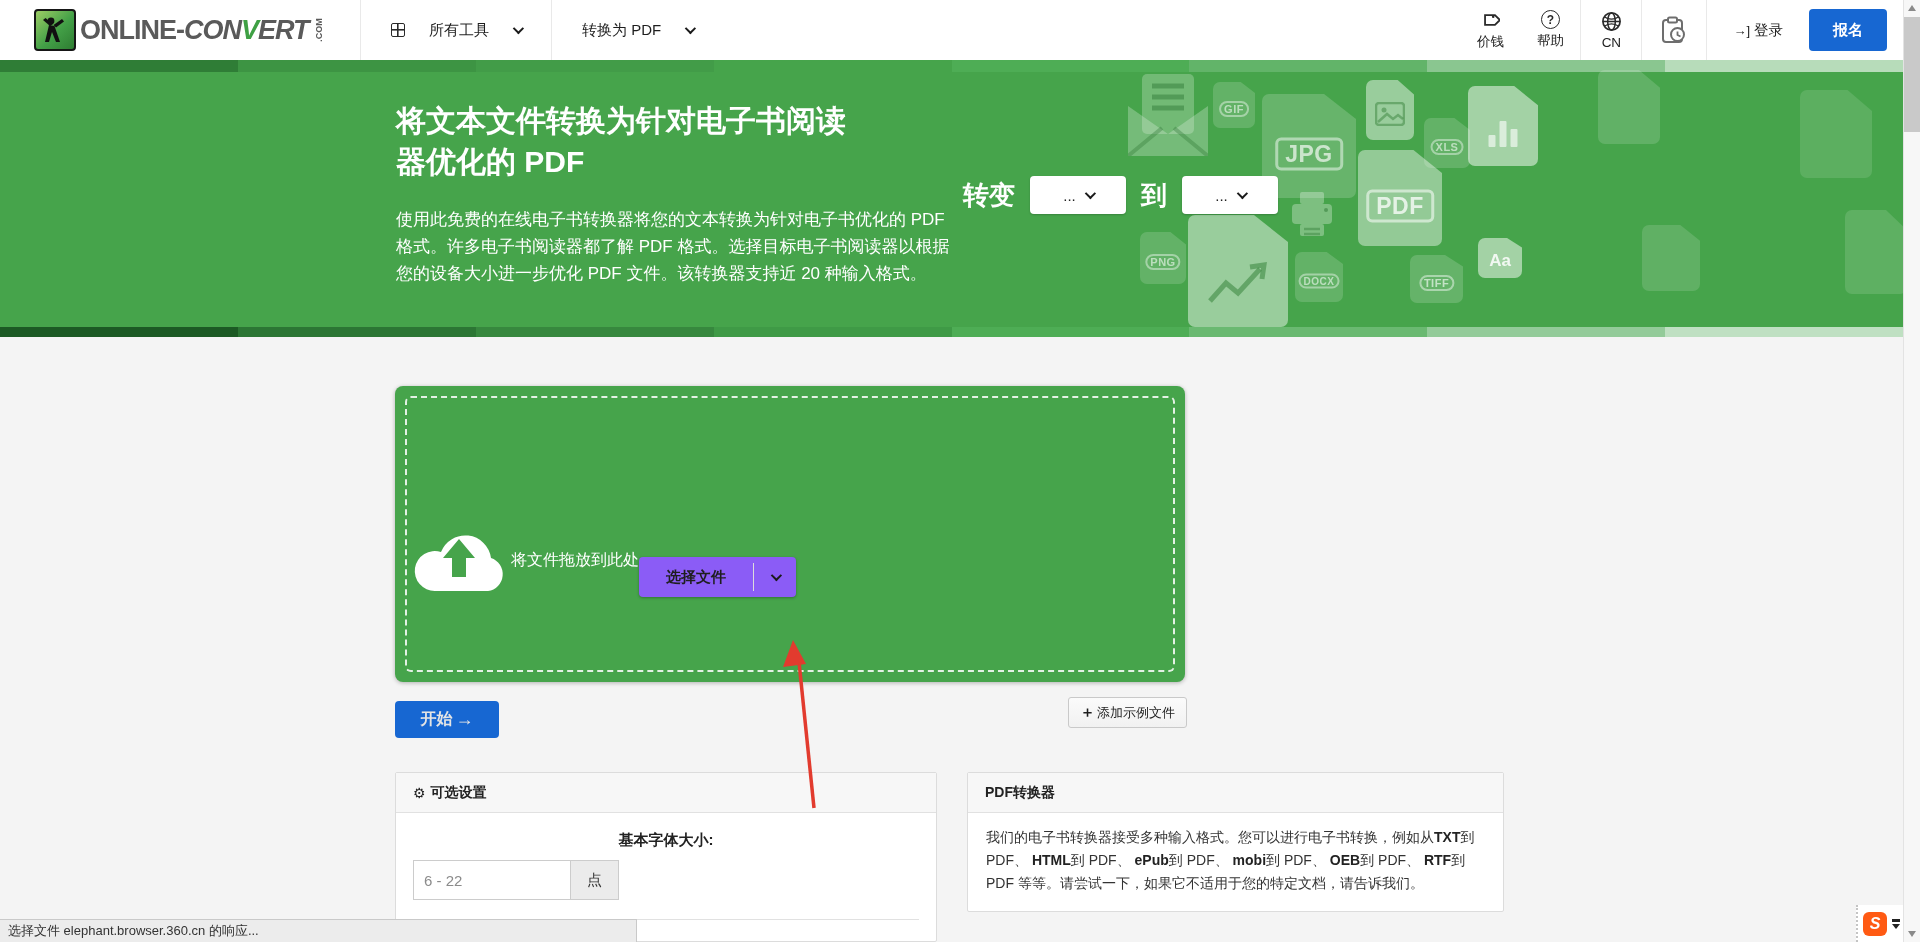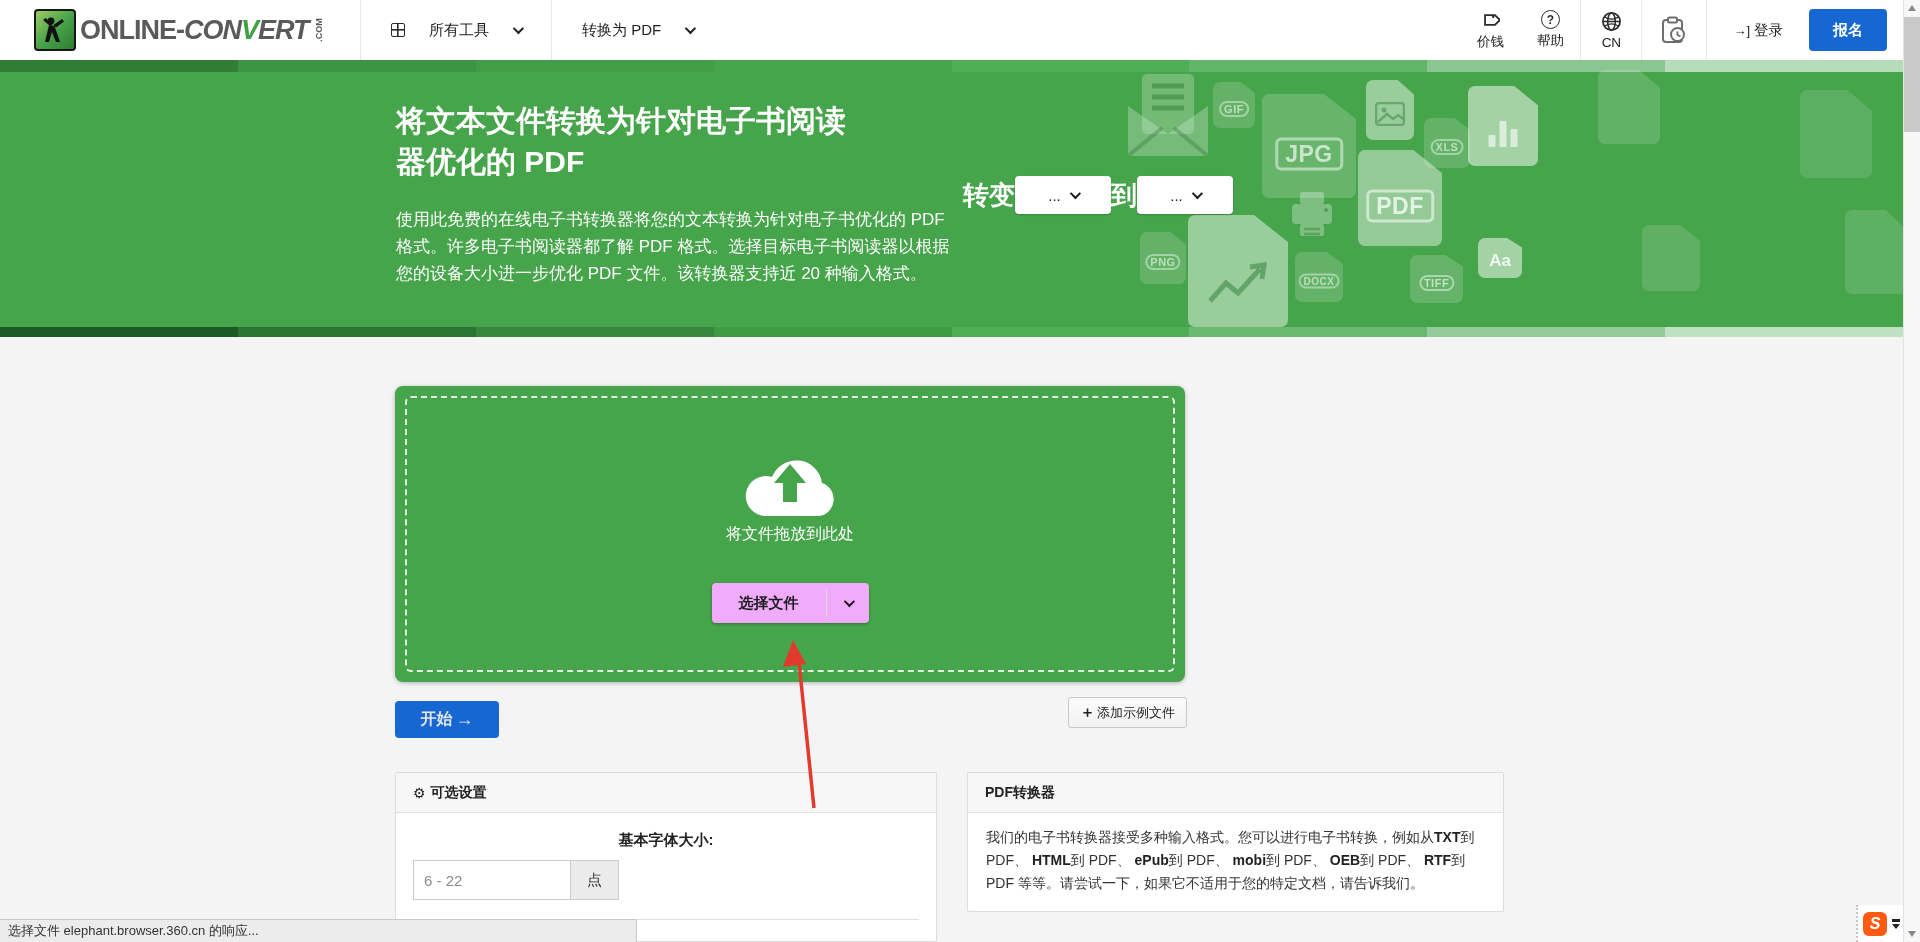--- a/index.html
+++ b/index.html
@@ -28,39 +28,39 @@
   .signup-btn { width:78px; height:42px; background:#1767d2; color:#fff; font-size:15px; font-weight:bold; border:none; border-radius:4px; margin-right:16px; cursor:pointer; display:flex; align-items:center; justify-content:center; }
 
   
   .hero { position:absolute; top:60px; left:0; width:1903px; height:277px; background:#46a44b; overflow:hidden; }
   .strip { position:absolute; left:0; width:100%; display:flex; }
   .strip.top { top:0; height:12px; }
   .strip.bottom { bottom:0; height:10px; }
   .strip span { flex:1; }
   .hero-title { position:absolute; left:396px; top:40px; width:472px; font-size:30px; line-height:41px; font-weight:bold; color:#fff; z-index:2; }
   .hero-desc { position:absolute; left:396px; top:146px; width:568px; font-size:17px; line-height:27px; color:#fff; z-index:2; }
-  .convert-row { position:absolute; left:963px; top:116px; display:flex; align-items:center; z-index:2; }
+  .convert-row { position:absolute; left:963px; top:116px; display:flex; align-items:center; gap:15px; z-index:2; }
   .convert-row .big-label { font-size:26px; font-weight:bold; color:#fff; }
   .fmt-select { width:96px; height:38px; background:#fff; border:none; border-radius:4px; display:flex; align-items:center; justify-content:center; gap:9px; font-size:15px; color:#222; cursor:pointer; box-shadow:0 1px 2px rgba(0,0,0,.2); }
 
   
   .bgi { position:absolute; z-index:1; }
   .bgi .file { width:100%; height:100%; background:rgba(255,255,255,.2); border-radius:7px;
     clip-path:polygon(0 0,66% 0,100% 24%,100% 100%,0 100%); }
   .bgi .tag { position:absolute; left:50%; top:58%; transform:translate(-50%,-50%); border:2px solid rgba(255,255,255,.55); color:rgba(255,255,255,.75); border-radius:8px; padding:0 3px; font-weight:bold; font-size:11px; letter-spacing:.5px; }
   .bgi .tag.big { font-size:23px; border-width:3px; border-radius:6px; padding:0 7px; }
   .bgi .plain-txt { position:absolute; left:50%; top:58%; transform:translate(-50%,-50%); color:rgba(255,255,255,.85); font-weight:bold; font-size:17px; }
   .bars { position:absolute; left:50%; top:60%; transform:translate(-50%,-50%); display:flex; align-items:flex-end; gap:4px; }
   .bars i { display:block; width:7px; background:rgba(255,255,255,.6); border-radius:1px; }
 
   
   .upload { position:absolute; left:395px; top:386px; width:790px; height:296px; background:#46a44b; border-radius:8px; box-shadow:0 1px 4px rgba(0,0,0,.28); z-index:2; }
-  .upload-inner { position:absolute; inset:10px; border:2px dashed rgba(255,255,255,.85); border-radius:6px; display:flex; flex-direction:column; align-items:center; padding-top:48px; cursor:pointer; }
+  .upload-inner { position:absolute; inset:10px; border:2px dashed rgba(255,255,255,.85); border-radius:6px; display:flex; flex-direction:row; align-items:center; padding-top:48px; cursor:pointer; }
   .drop-text { margin-top:4px; font-size:16px; color:#fff; }
-  .choose-btn { margin-top:38px; display:inline-flex; height:40px; background:#f0abfc; border-radius:4px; box-shadow:0 1px 3px rgba(0,0,0,.3); overflow:hidden; cursor:pointer; }
+  .choose-btn { margin-top:38px; display:inline-flex; height:40px; background:#8b5cf6; border-radius:4px; box-shadow:0 1px 3px rgba(0,0,0,.3); overflow:hidden; cursor:pointer; }
   .choose-main { display:flex; align-items:center; padding:0 27px; font-size:15px; font-weight:bold; color:#1e1e1e; }
   .choose-sep { width:1px; background:#dcdcdc; margin:6px 0; }
   .choose-caret { width:42px; display:flex; align-items:center; justify-content:center; }
 
   
   .start-btn { position:absolute; left:395px; top:701px; width:104px; height:37px; background:#1767d2; border:none; border-radius:4px; color:#e5e5e5; font-size:16px; font-weight:bold; display:flex; align-items:center; justify-content:center; gap:3px; cursor:pointer; z-index:2; }
   .example-btn { position:absolute; left:1068px; top:697px; height:31px; padding:0 11px; background:linear-gradient(#fbfbfb,#f1f1f1); border:1px solid #c9c9c9; border-radius:3px; font-size:13px; color:#1e1e1e; display:flex; align-items:center; gap:2px; cursor:pointer; z-index:2; }
   .example-btn .plus { font-weight:bold; font-size:15px; }
 
   

